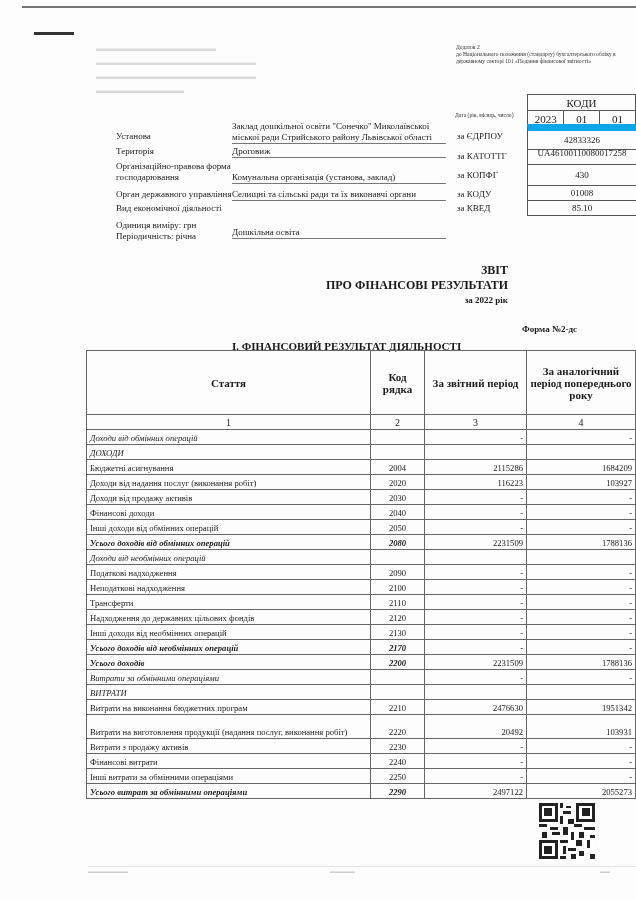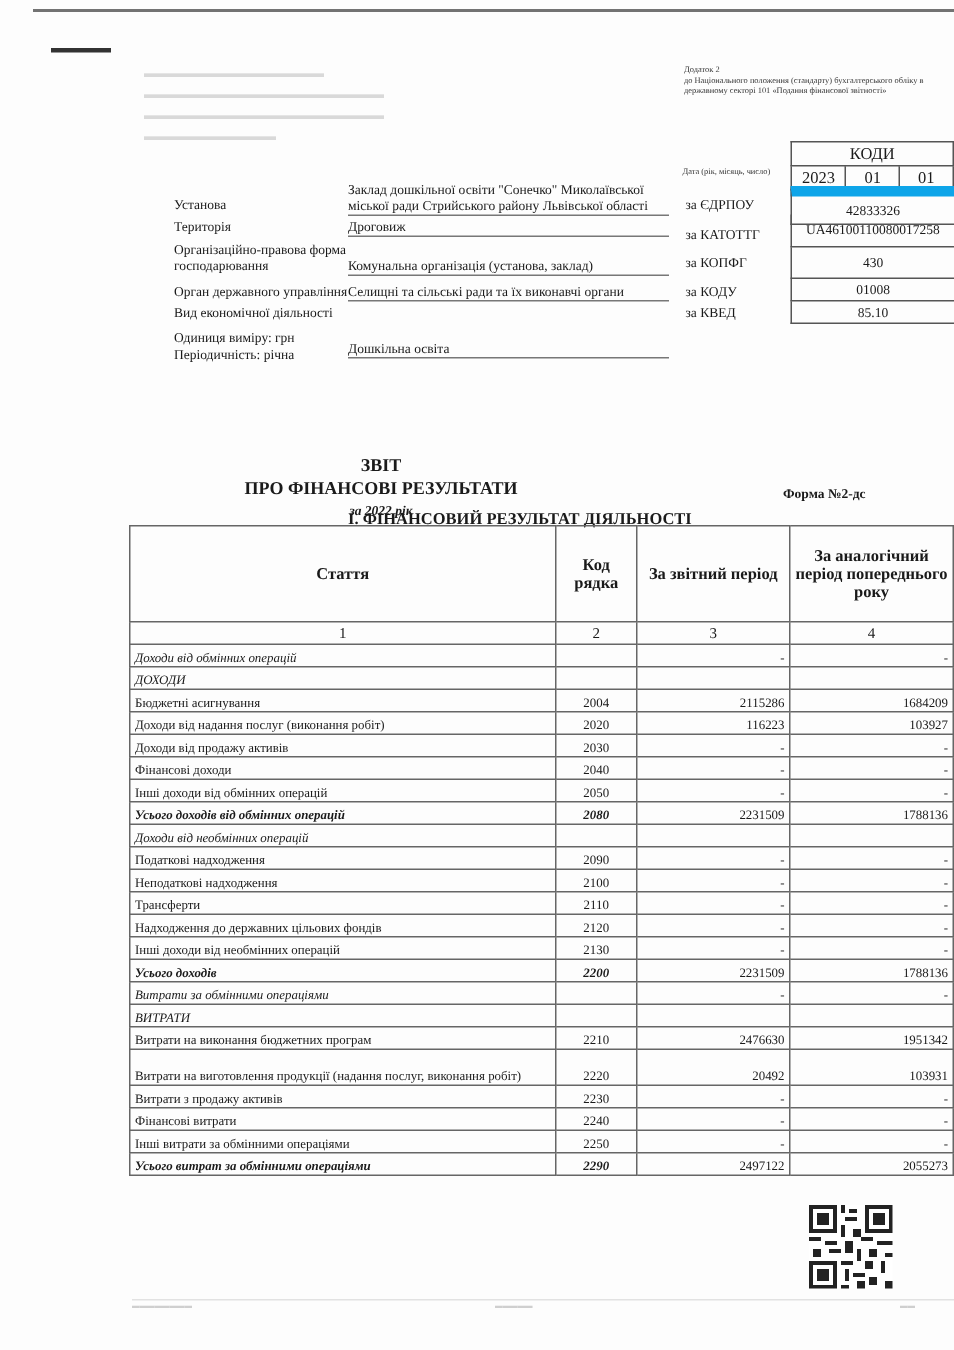--- a/index.html
+++ b/index.html
@@ -11,21 +11,21 @@
   .scan-mark { position:absolute; left:34px; top:32px; width:40px; height:3px; background:#333; }
   .ghost { position:absolute; color:#d9d9d9; font-size:8px; white-space:nowrap; }
   .appendix { position:absolute; left:456px; top:44px; width:180px; font-size:5.6px; line-height:7px; color:#333; }
   .codes-table { position:absolute; left:527px; top:94px; border-collapse:collapse; font-size:11px; }
   .codes-table td { border:1px solid #555; text-align:center; height:15px; padding:0; }
   .date-label { position:absolute; left:455px; top:112px; font-size:5.6px; color:#333; }
   .org-row { position:absolute; left:92px; font-size:9px;margin-left:24px; }
   .org-val { position:absolute; left:232px; font-size:9px; width:214px; border-bottom:1px solid #777; line-height:11px; }
   .code-label { position:absolute; left:457px; font-size:9px; }
   .code-box { position:absolute; left:527px; width:108px; border:1px solid #555; border-top:none; font-size:9px; text-align:center; }
-  .title { position:absolute; left:0; width:508px; text-align:center; font-weight:bold;margin-top:40px; }
+  .title { position:absolute; left:0; width:508px; text-align:right; font-weight:bold; }
   .form-no { position:absolute; left:522px; top:324px; font-size:9px; font-weight:bold; }
   .section-title { position:absolute; left:232px; top:340px; font-size:11px; font-weight:bold; }
   table.main { position:absolute; left:86px; top:350px; border-collapse:collapse; font-size:8.6px; table-layout:fixed; width:549px; }
   table.main td { border:1px solid #666; padding:1px 3px; height:12px; vertical-align:bottom; }
   table.main th { border:1px solid #666; font-weight:bold; padding:2px; font-size:11px; }
   .c-code { text-align:center; }
   .c-num { text-align:right; }
   .italic { font-style:italic; }
   .bolditalic { font-style:italic; font-weight:bold; }
   .qr { position:absolute; left:539px; top:803px; width:56px; height:56px; }
@@ -81,21 +81,21 @@
 <div class="code-box" style="top:143px;height:21px;line-height:21px;">UA46100110080017258</div>
 <div class="code-label" style="top:170px;">за КОПФГ</div>
 <div class="code-box" style="top:165px;height:20px;line-height:20px;">430</div>
 <div class="code-label" style="top:189px;">за КОДУ</div>
 <div class="code-box" style="top:186px;height:14px;line-height:14px;">01008</div>
 <div class="code-label" style="top:203px;">за КВЕД</div>
 <div class="code-box" style="top:201px;height:14px;line-height:14px;">85.10</div>
 
 <div class="title" style="top:263px;font-size:12px;">ЗВІТ</div>
 <div class="title" style="top:278px;font-size:12px;">ПРО ФІНАНСОВІ РЕЗУЛЬТАТИ</div>
-<div class="title" style="top:295px;font-size:9px;font-style:italic;">за 2022 рік</div>
+<div class="title" style="top:295px;font-size:9px;">за 2022 рік</div>
 <div class="form-no">Форма №2-дс</div>
 <div class="section-title">I. ФІНАНСОВИЙ РЕЗУЛЬТАТ ДІЯЛЬНОСТІ</div>
 
 <table class="main">
   <colgroup>
     <col style="width:284px">
       <col style="width:54px">
       <col style="width:102px">
       <col style="width:109px">
   </colgroup>
@@ -188,20 +188,26 @@
       </tr>
       <tr>
         <td class="">Надходження до державних цільових фондів</td>
         <td class="c-code ">2120</td>
         <td class="c-num">-</td>
         <td class="c-num">-</td>
       </tr>
       <tr>
         <td class="">Інші доходи від необмінних операцій</td>
         <td class="c-code ">2130</td>
+        <td class="c-num">-</td>
+        <td class="c-num">-</td>
+      </tr>
+      <tr>
+        <td class="bolditalic">Усього доходів від необмінних операцій</td>
+        <td class="c-code bolditalic">2170</td>
         <td class="c-num">-</td>
         <td class="c-num">-</td>
       </tr>
       <tr>
         <td class="bolditalic">Усього доходів</td>
         <td class="c-code bolditalic">2200</td>
         <td class="c-num">2231509</td>
         <td class="c-num">1788136</td>
       </tr>
       <tr>

